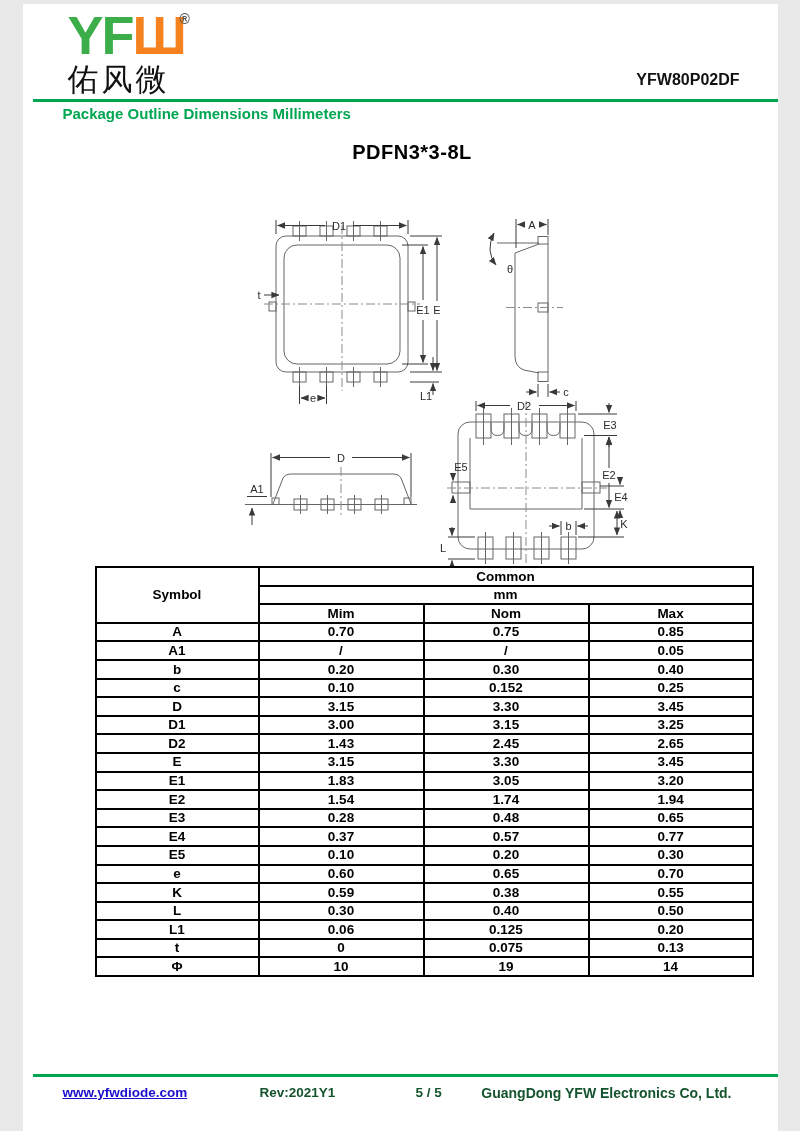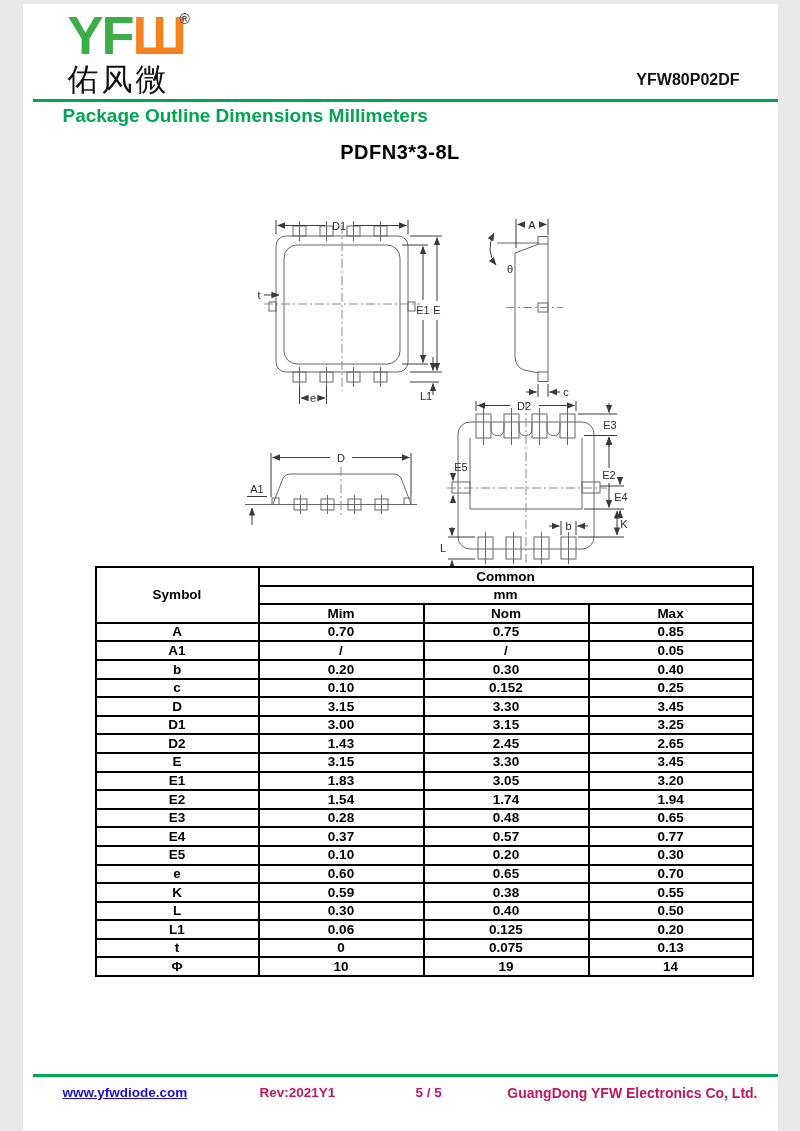--- a/index.html
+++ b/index.html
@@ -11,43 +11,43 @@
   .logo{position:absolute;left:45px;top:4px;line-height:1;}
   .logo-main{font-size:54px;font-weight:bold;letter-spacing:-2px;}
   .logo-main .g{color:#3BAE49;}
   .logo-main .o{color:#F5821F;}
   .logo-reg{position:absolute;left:112px;top:4px;font-size:14px;color:#555;font-weight:bold;letter-spacing:0;}
   .logo-cn{font-size:31px;font-weight:normal;color:#111;letter-spacing:3px;margin-top:2px;}
   .part-number{position:absolute;right:38px;top:67px;font-size:16px;font-weight:bold;color:#111;}
   .rule{position:absolute;left:10px;width:772px;height:3px;background:#00A651;}
   .rule-top{top:95px;}
   .rule-bottom{top:1070px;}
-  .subtitle{position:absolute;left:40px;top:101px;font-size:19px;font-weight:bold;color:#00A651;}
-  .doc-title{position:absolute;left:0;top:137px;width:100%;text-align:center;font-size:20px;font-weight:bold;letter-spacing:.5px;}
+  .subtitle{position:absolute;left:40px;top:101px;font-size:15px;font-weight:bold;color:#00A651;}
+  .doc-title{position:absolute;left:12px;top:137px;width:100%;text-align:center;font-size:20px;font-weight:bold;letter-spacing:.5px;}
   
   svg.draw{position:absolute;left:0;top:0;}
   .ln{stroke:#666;fill:none;stroke-width:1;}
   .pin{stroke:#666;fill:none;stroke-width:1;}
   .dim{stroke:#3a3a3a;fill:none;stroke-width:1;}
   .cl{stroke:#8a8a8a;fill:none;stroke-width:1;stroke-dasharray:9 3 2 3;}
   svg.draw text{font-family:"Liberation Sans",sans-serif;font-size:11px;fill:#2a2a2a;}
   
   table.dims{
     position:absolute;left:72px;top:562px;width:657px;border-collapse:collapse;table-layout:fixed;
   }
   table.dims th,table.dims td{
     border:2px solid #000;font-size:13.5px;font-weight:bold;text-align:center;
     padding:0;height:16.6px;line-height:1;vertical-align:middle;
   }
   
-  .footer-item{position:absolute;top:1081px;font-size:13.5px;font-weight:bold;color:#be185d;}
+  .footer-item{position:absolute;top:1081px;font-size:13.5px;font-weight:bold;color:#14532d;}
   .f-web{left:40px;color:#1a0dcc;text-decoration:underline;}
   .f-rev{left:237px;}
   .f-page{left:393px;}
-  .f-company{right:20px;font-size:14px;}
+  .f-company{right:46px;font-size:14px;}
 </style>
 </head>
 <body>
 
 <div class="page">
 
   <div class="logo">
     <div class="logo-main"><span class="g">YF</span><span class="o">Ш</span><span class="logo-reg">®</span></div>
     <div class="logo-cn">佑风微</div>
   </div>

